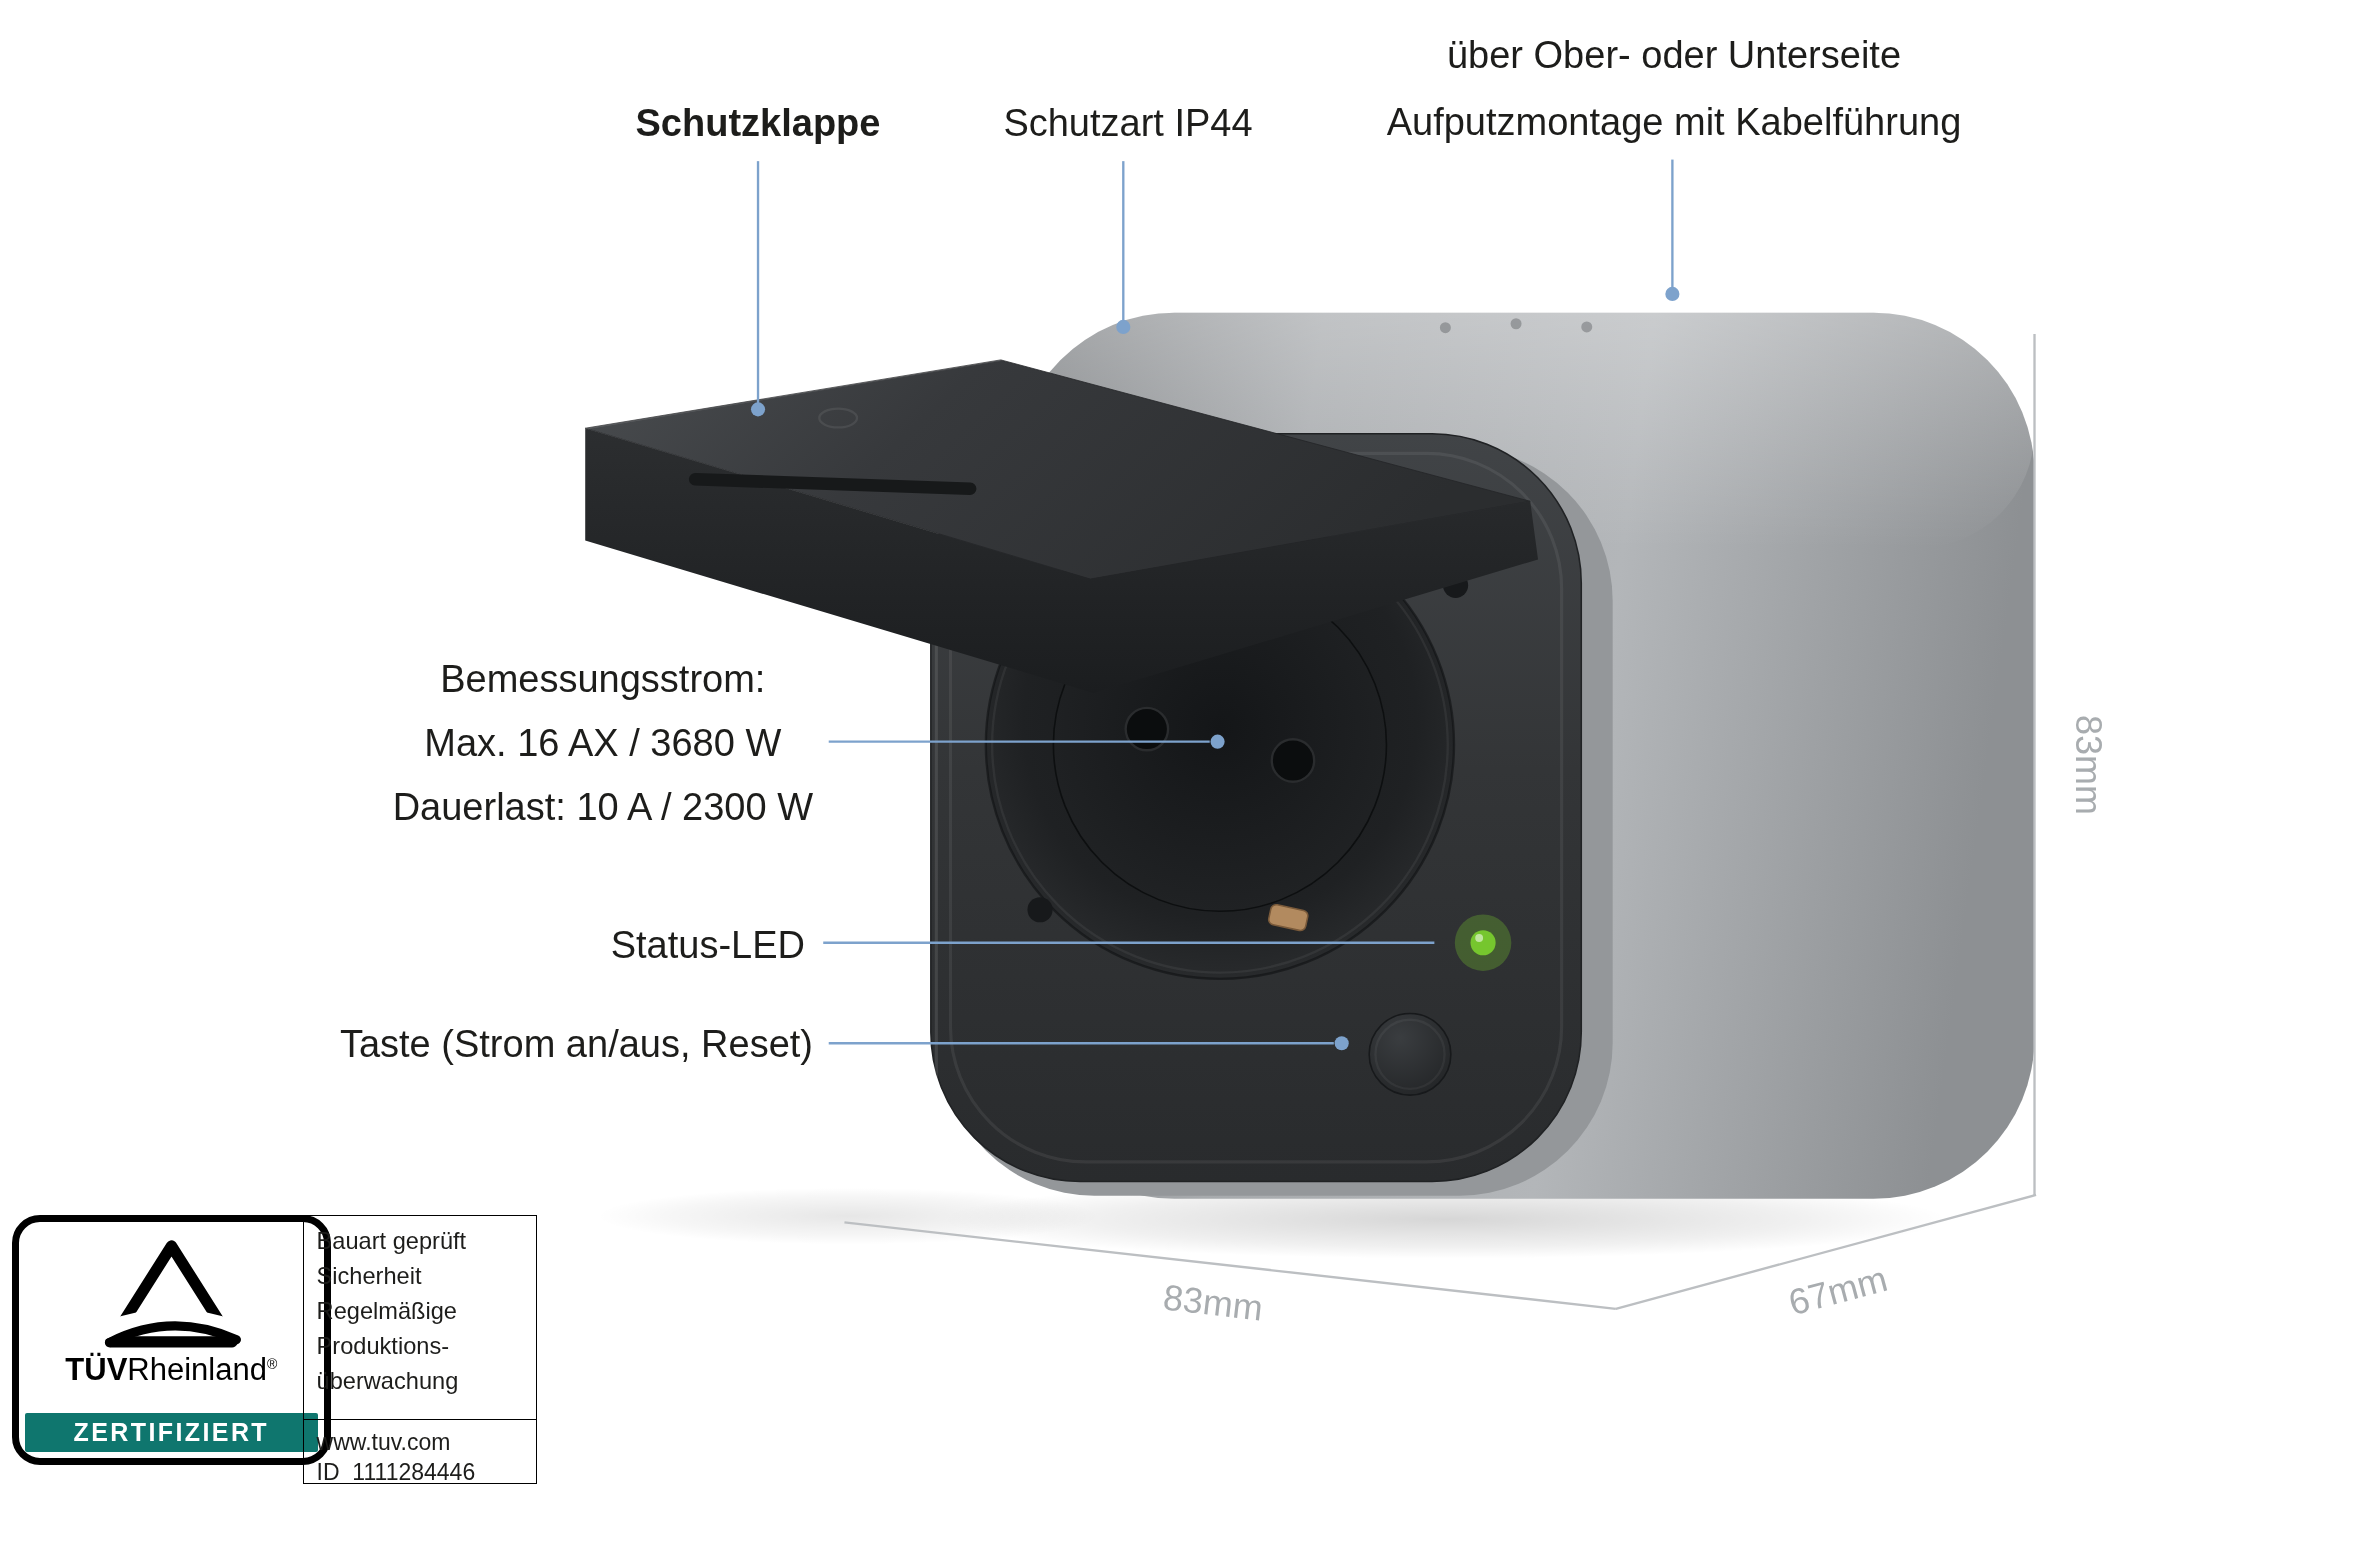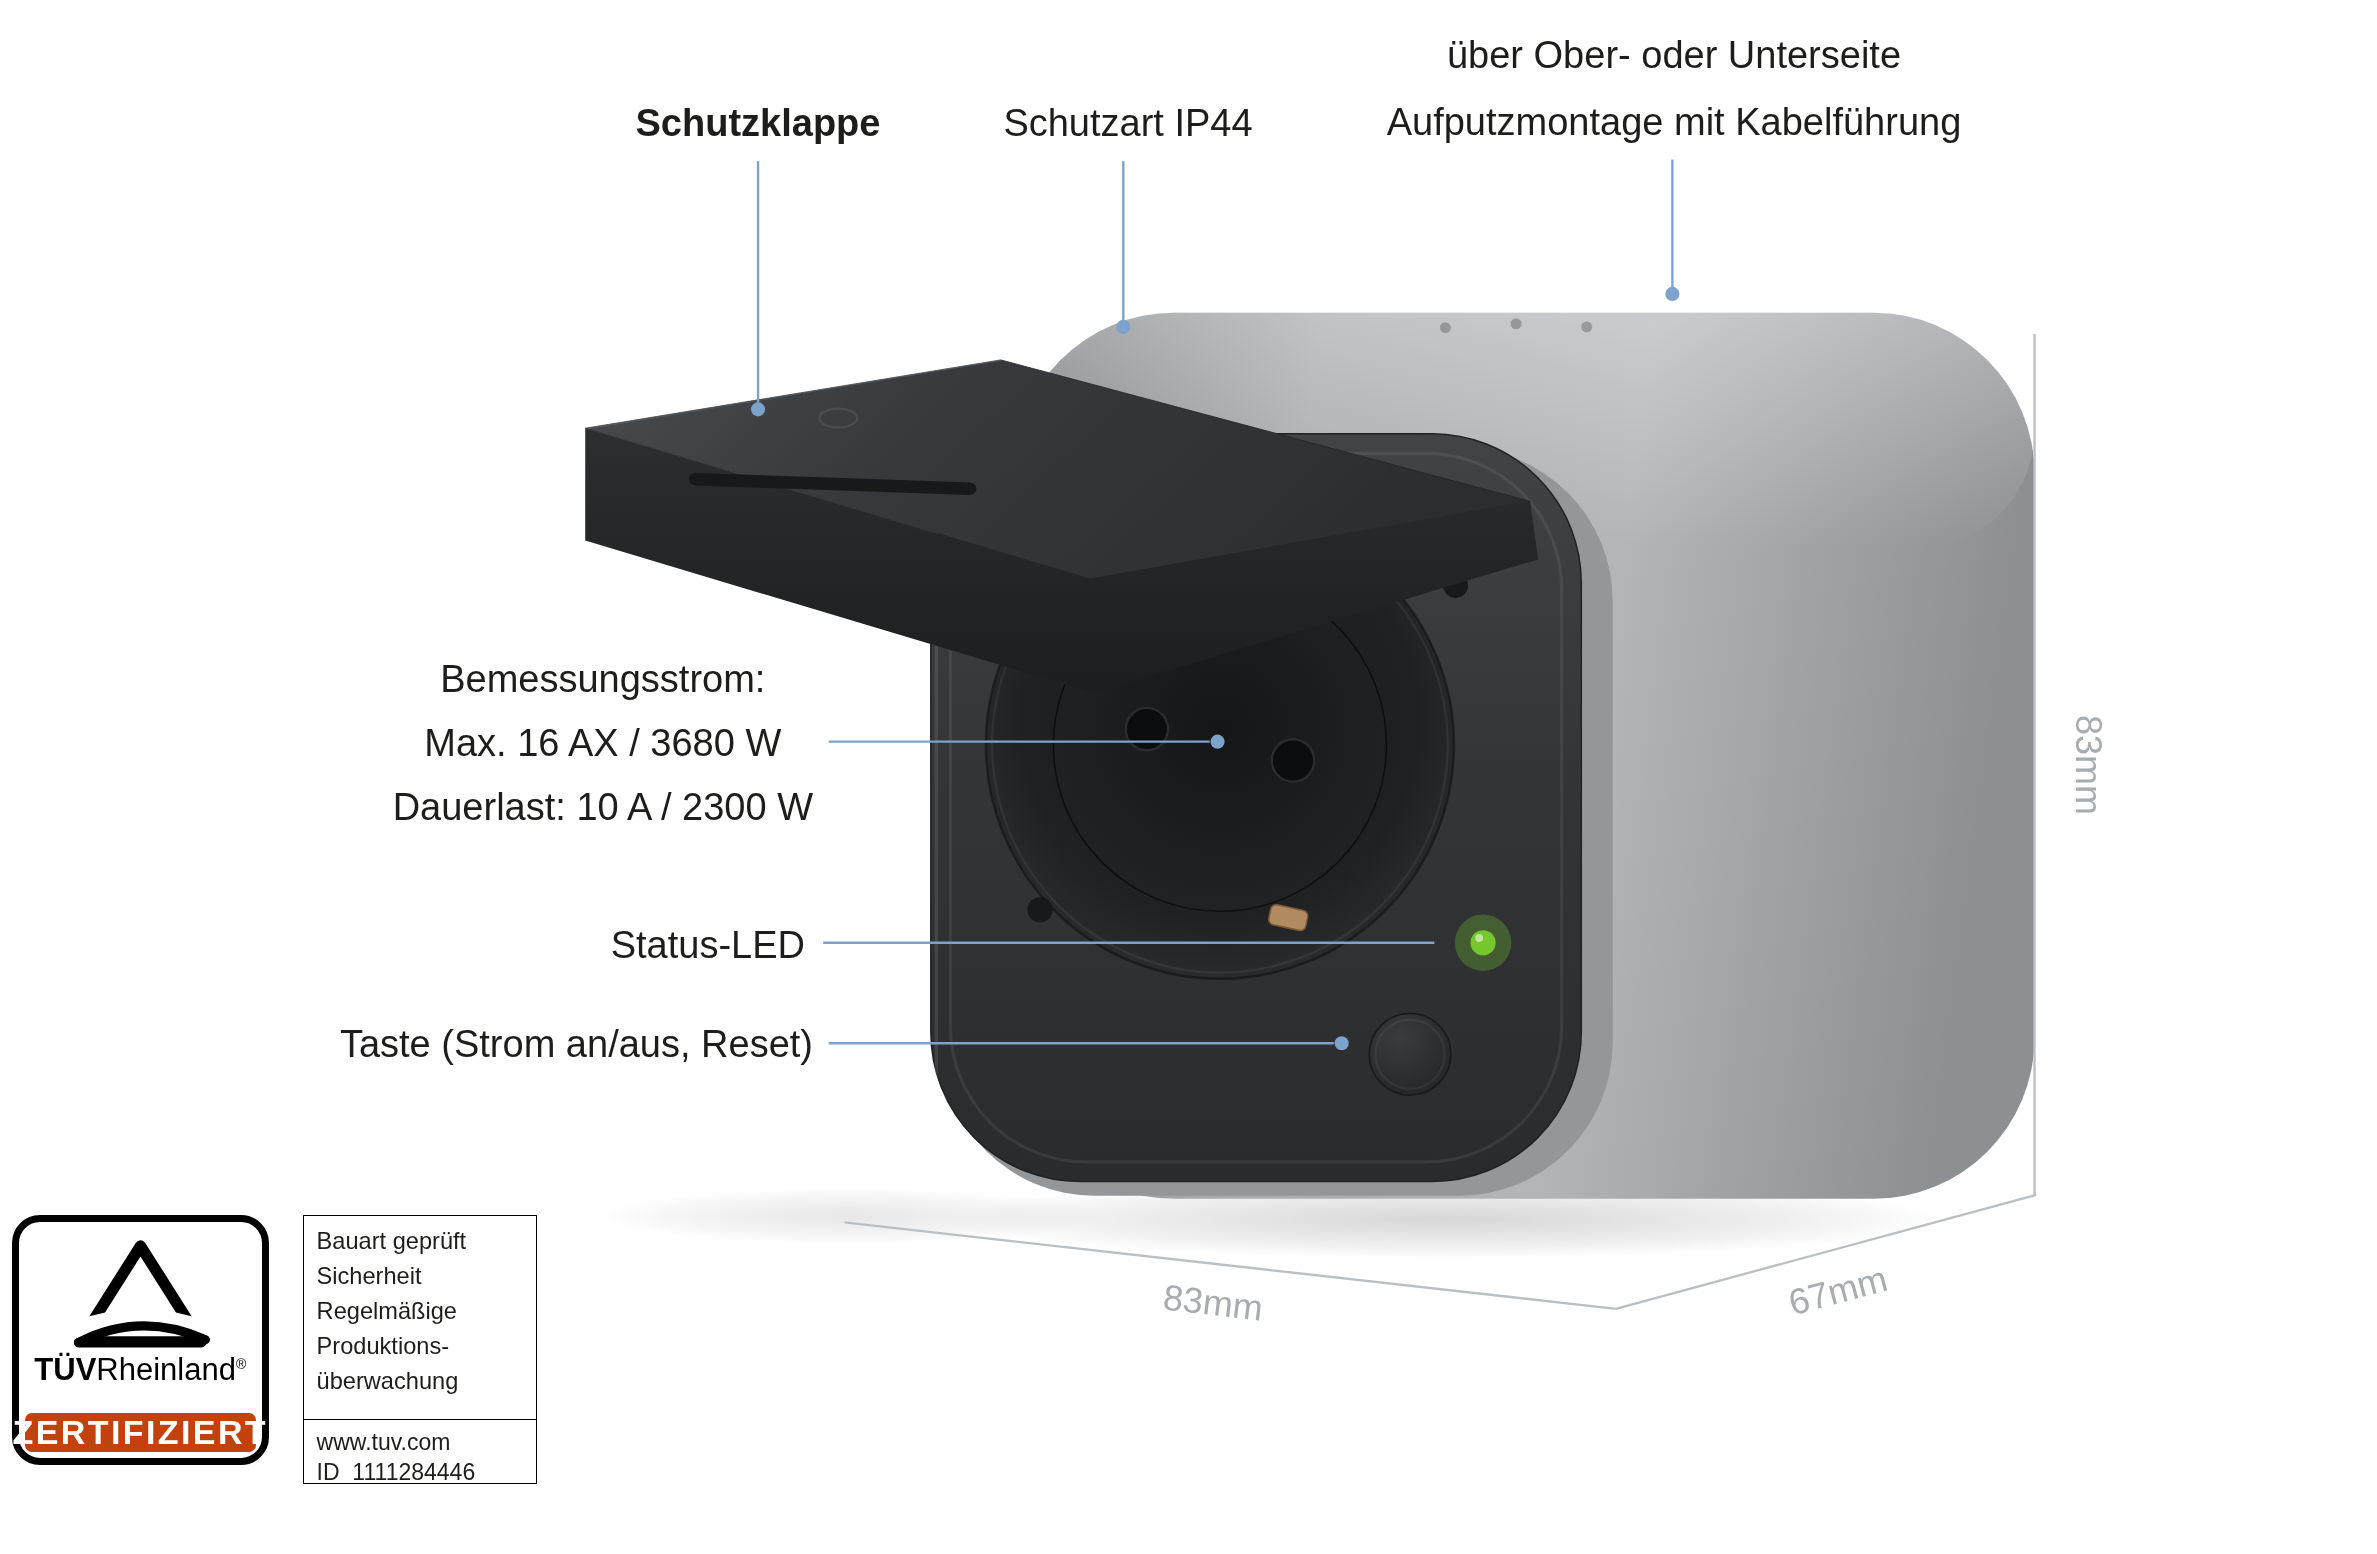--- a/index.html
+++ b/index.html
@@ -13,32 +13,32 @@
   }
   .label.centered{transform:translateX(-50%);text-align:center;}
   .label.right{text-align:right;}
   .multiline{line-height:67px;}
   .block-right{position:absolute;text-align:center;line-height:64px;font-size:38px;color:#1d1d1b;white-space:nowrap;}
   .dim-label{
     position:absolute;color:#a8acaf;font-size:36px;line-height:1;white-space:nowrap;
   }
   
   .tuv-badge{
-    position:absolute;left:11.8px;top:1215px;width:257px;height:250px;
+    position:absolute;left:11.8px;top:1215px;width:319px;height:250px;
     border:7px solid #000;border-radius:28px;background:#fff;box-sizing:border-box;
     display:flex;flex-direction:column;align-items:center;
   }
   .tuv-badge .tri{margin-top:12.6px;width:141px;height:115px;}
   .tuv-brand{margin-top:4.7px;font-size:31px;color:#000;line-height:1;}
   .tuv-brand .b{font-weight:700;}
   .tuv-brand sup{font-size:14px;}
   .tuv-banner{
-    position:absolute;left:6.3px;right:6.3px;bottom:6.3px;height:39px;background:#c2410c;color:#fff;
-    font-size:34px;font-weight:700;letter-spacing:2.4px;display:flex;align-items:center;justify-content:center;
-    border-radius:7px;
+    position:absolute;left:6.3px;right:6.3px;bottom:6.3px;height:39px;background:#0f766e;color:#fff;
+    font-size:25px;font-weight:700;letter-spacing:2.4px;display:flex;align-items:center;justify-content:center;
+    border-radius:2px;
   }
   
   .tuv-text{
     position:absolute;left:303px;top:1215px;width:234px;height:269px;box-sizing:border-box;
     border:1.6px solid #000;padding:7.9px 12.6px;color:#1d1d1b;
   }
   .tuv-text .ln{font-size:23.6px;line-height:35px;white-space:nowrap;}
   .tuv-divider{border-top:1.6px solid #000;margin:20.4px -12.6px 6.3px -12.6px;}
   .tuv-web,.tuv-id{font-size:23px;line-height:30px;white-space:pre;}
 </style>

